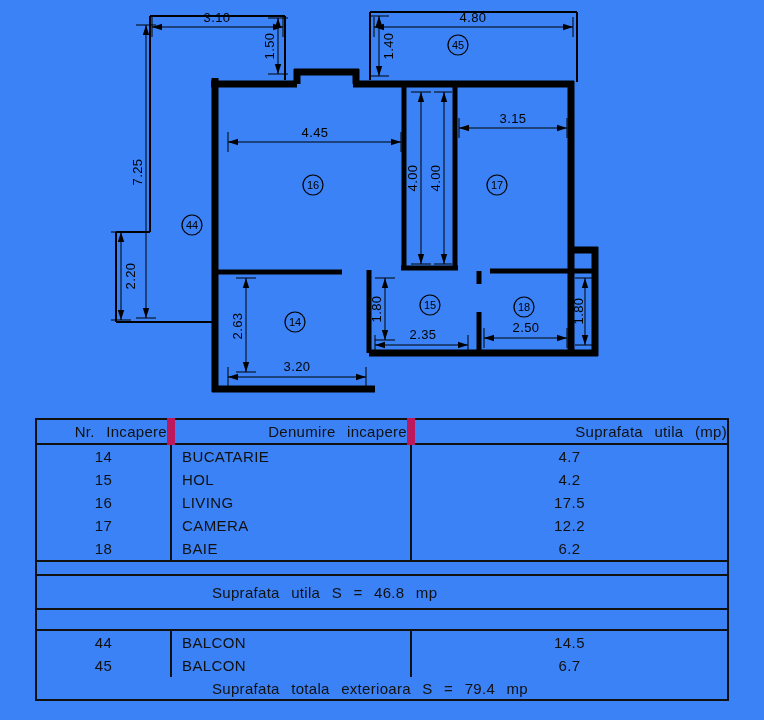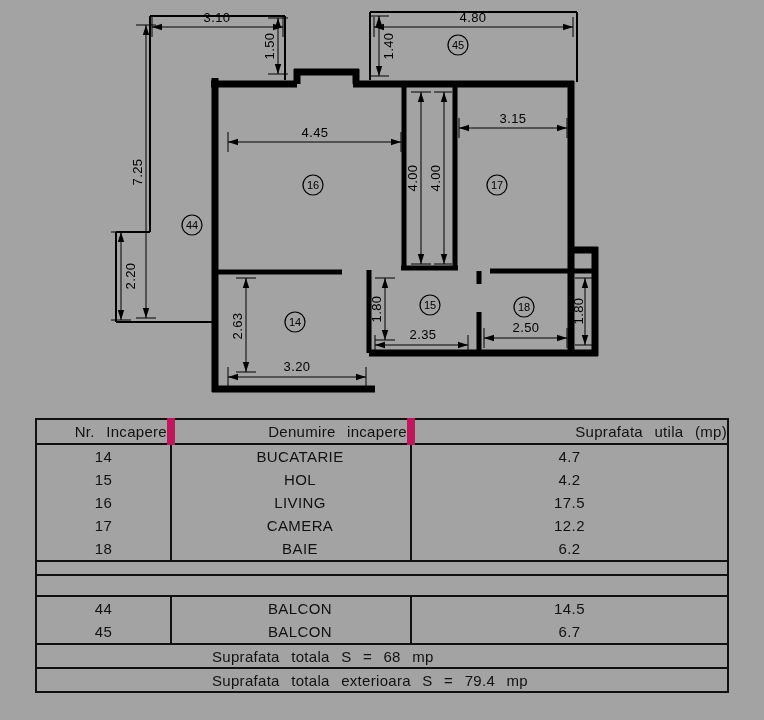--- a/index.html
+++ b/index.html
@@ -1,17 +1,17 @@
 <!DOCTYPE html>
 <html><head>
 <meta charset="utf-8">
 <style>
   html,body { margin:0; padding:0; background:#e9e9e9; }
   .screen {
-    position:relative; width:764px; height:720px; background:#a3a3a3;
+    position:relative; width:764px; height:720px; background:#3b82f6;
     font-family:"Liberation Sans", sans-serif; color:#111; overflow:hidden;
     margin:0 auto;
   }
   
   .plan { position:absolute; left:0; top:0; }
   .plan text { font-family:"Liberation Sans", sans-serif; fill:#000; }
   .dim-label { font-size:13px; letter-spacing:0.4px; }
   .room-num  { font-size:11px; }
   .wall-ext  { stroke:#000; stroke-width:7; fill:none; }
   .wall-int  { stroke:#000; stroke-width:5; fill:none; }
@@ -28,21 +28,21 @@
   }
   table.areas th, table.areas td { padding:0; font-weight:normal; vertical-align:middle; }
   table.areas thead th {
     height:23px; border-bottom:2px solid #111; text-align:right;
     word-spacing:7px; letter-spacing:0.3px;
   }
   table.areas thead th + th { border-left:8px solid #be185d; }
   tr.r td { height:23px; letter-spacing:0.4px; }
   tr.r td + td { border-left:2px solid #111; }
   tr.r td:nth-child(1) { text-align:center; }
-  tr.r td:nth-child(2) { text-align:center; padding-left:18px; }
+  tr.r td:nth-child(2) { text-align:left; padding-left:10px; }
   tr.r td:nth-child(3) { text-align:center; }
   tr.sep td { height:12px; border-top:2px solid #111; border-bottom:2px solid #111; }
   tr.sum td {
     height:32px; border-bottom:2px solid #111;
     text-align:left; padding-left:175px; word-spacing:7px; letter-spacing:0.3px;
   }
   tr.sum.short td { height:22px; }
   tr.gap td { height:19px; border-bottom:2px solid #111; }
 </style>
 </head>
@@ -244,38 +244,38 @@
       <tr class="r">
         <td>18</td>
         <td>BAIE</td>
         <td>6.2</td>
       </tr>
 
       <tr class="sep">
           <td colspan="3"></td>
         </tr>
 
+      <tr class="sum">
+        <td colspan="3">Suprafata utila S = 46.8 mp</td>
+      </tr>
 
       <tr class="gap">
           <td colspan="3"></td>
         </tr>
 
       <tr class="r">
         <td>44</td>
         <td>BALCON</td>
         <td>14.5</td>
       </tr>
       <tr class="r">
         <td>45</td>
         <td>BALCON</td>
         <td>6.7</td>
       </tr>
 
-      <tr class="sum short" style="border-top:2px solid #111">
-        <td colspan="3">Suprafata totala S = 68 mp</td>
-      </tr>
       <tr class="sum short">
         <td colspan="3">Suprafata totala exterioara S = 79.4 mp</td>
       </tr>
     </tbody>
   </table>
 
 </div>
 
 </body></html>

